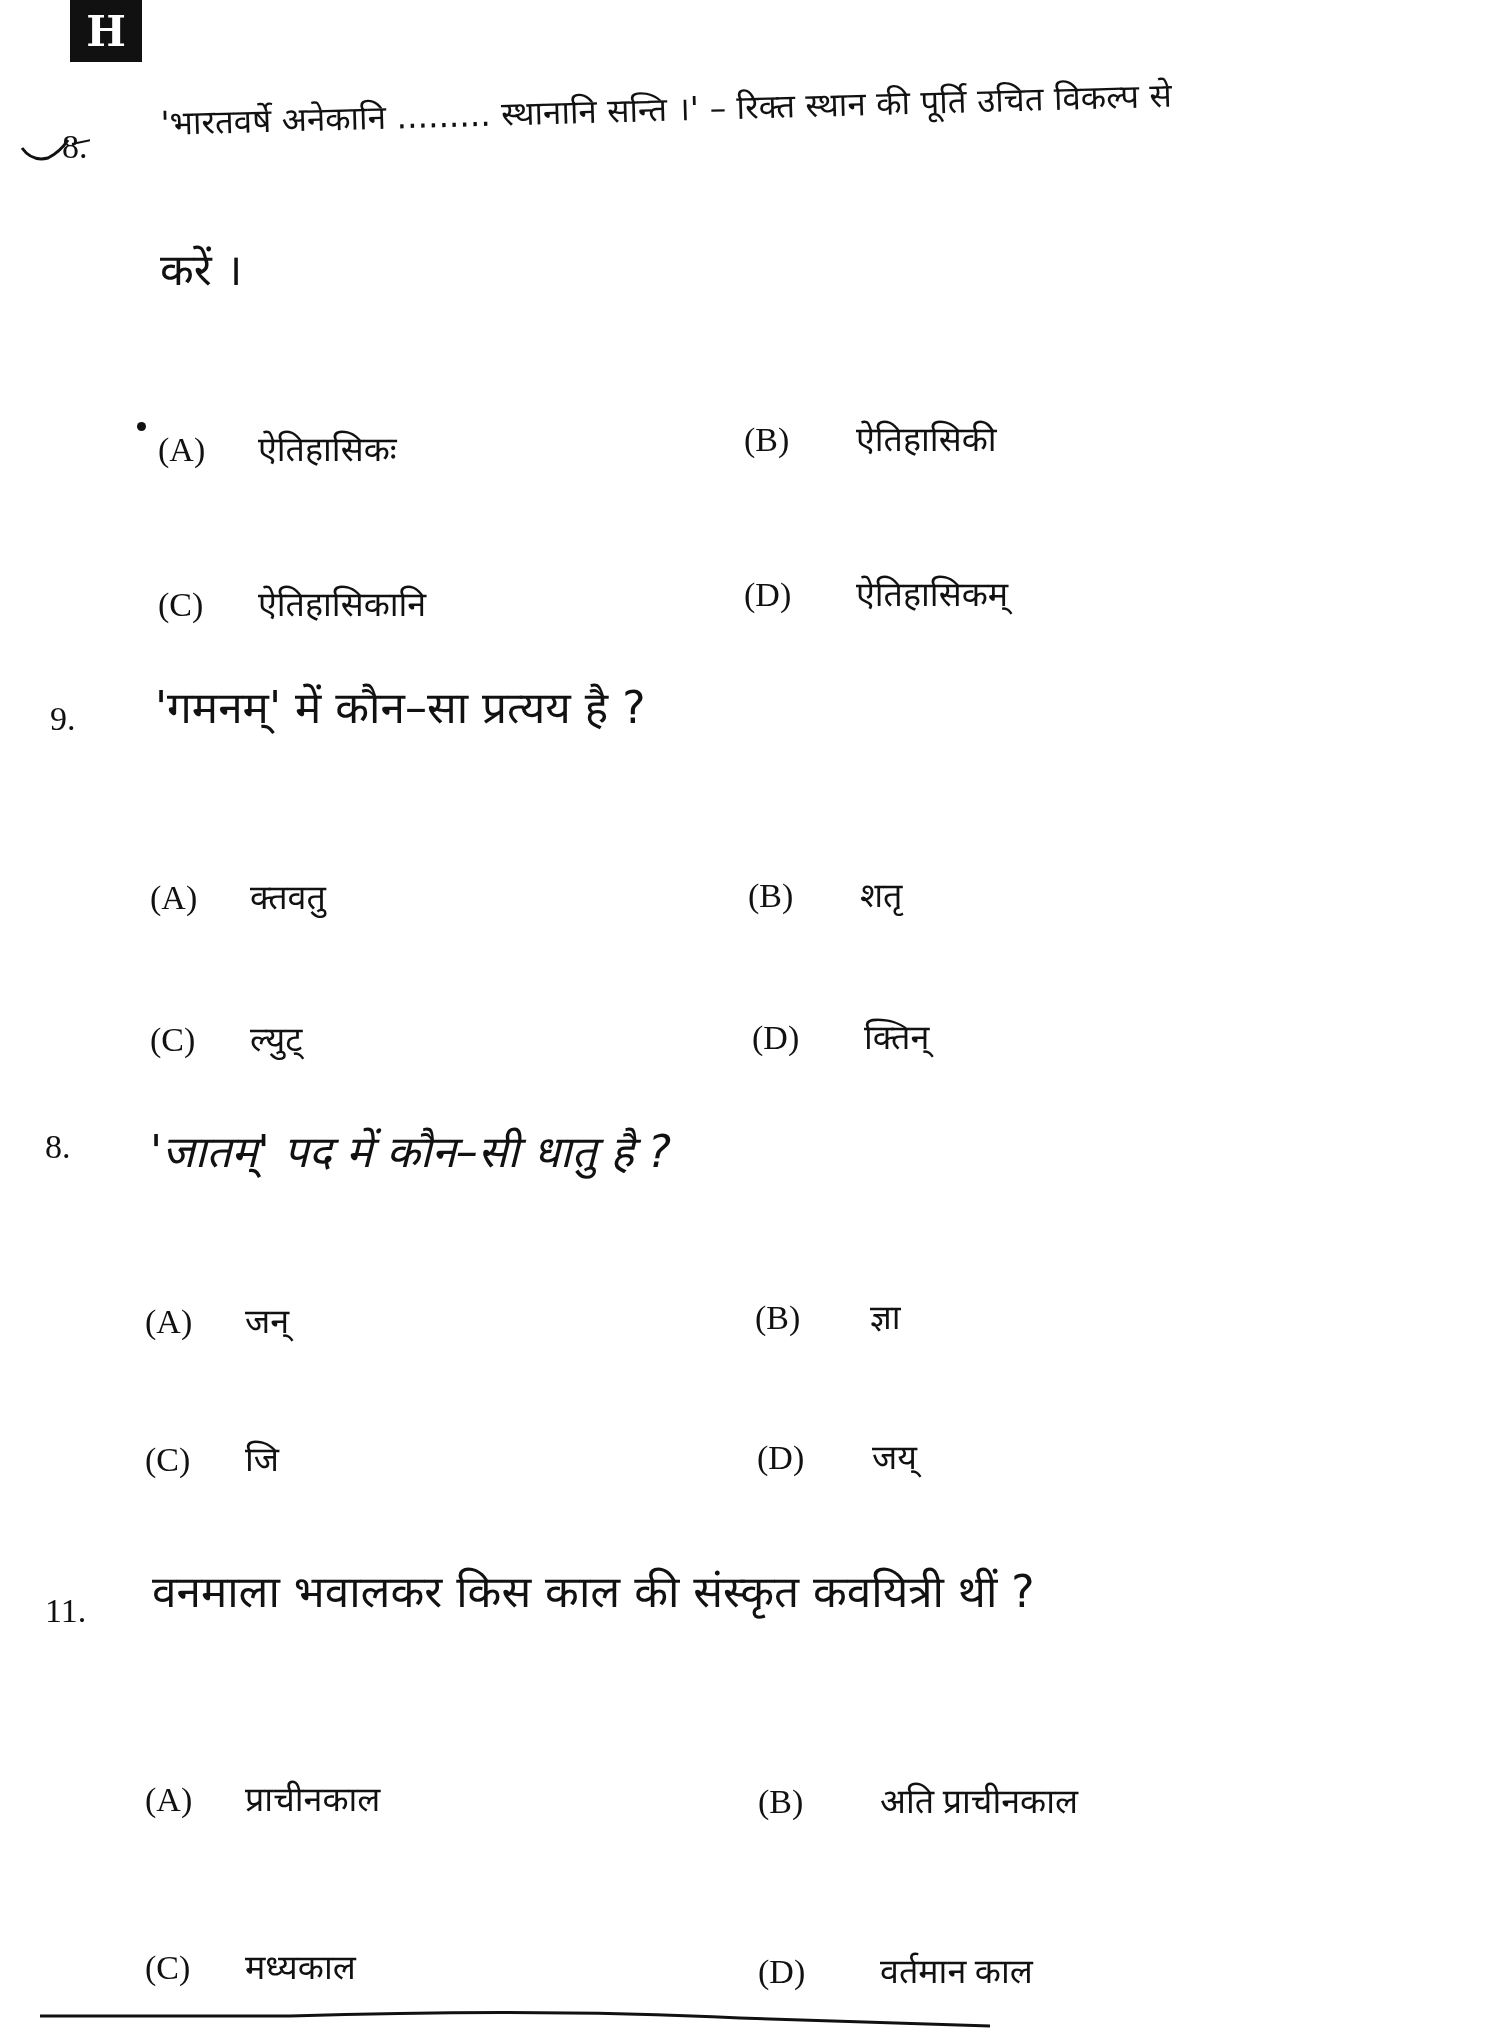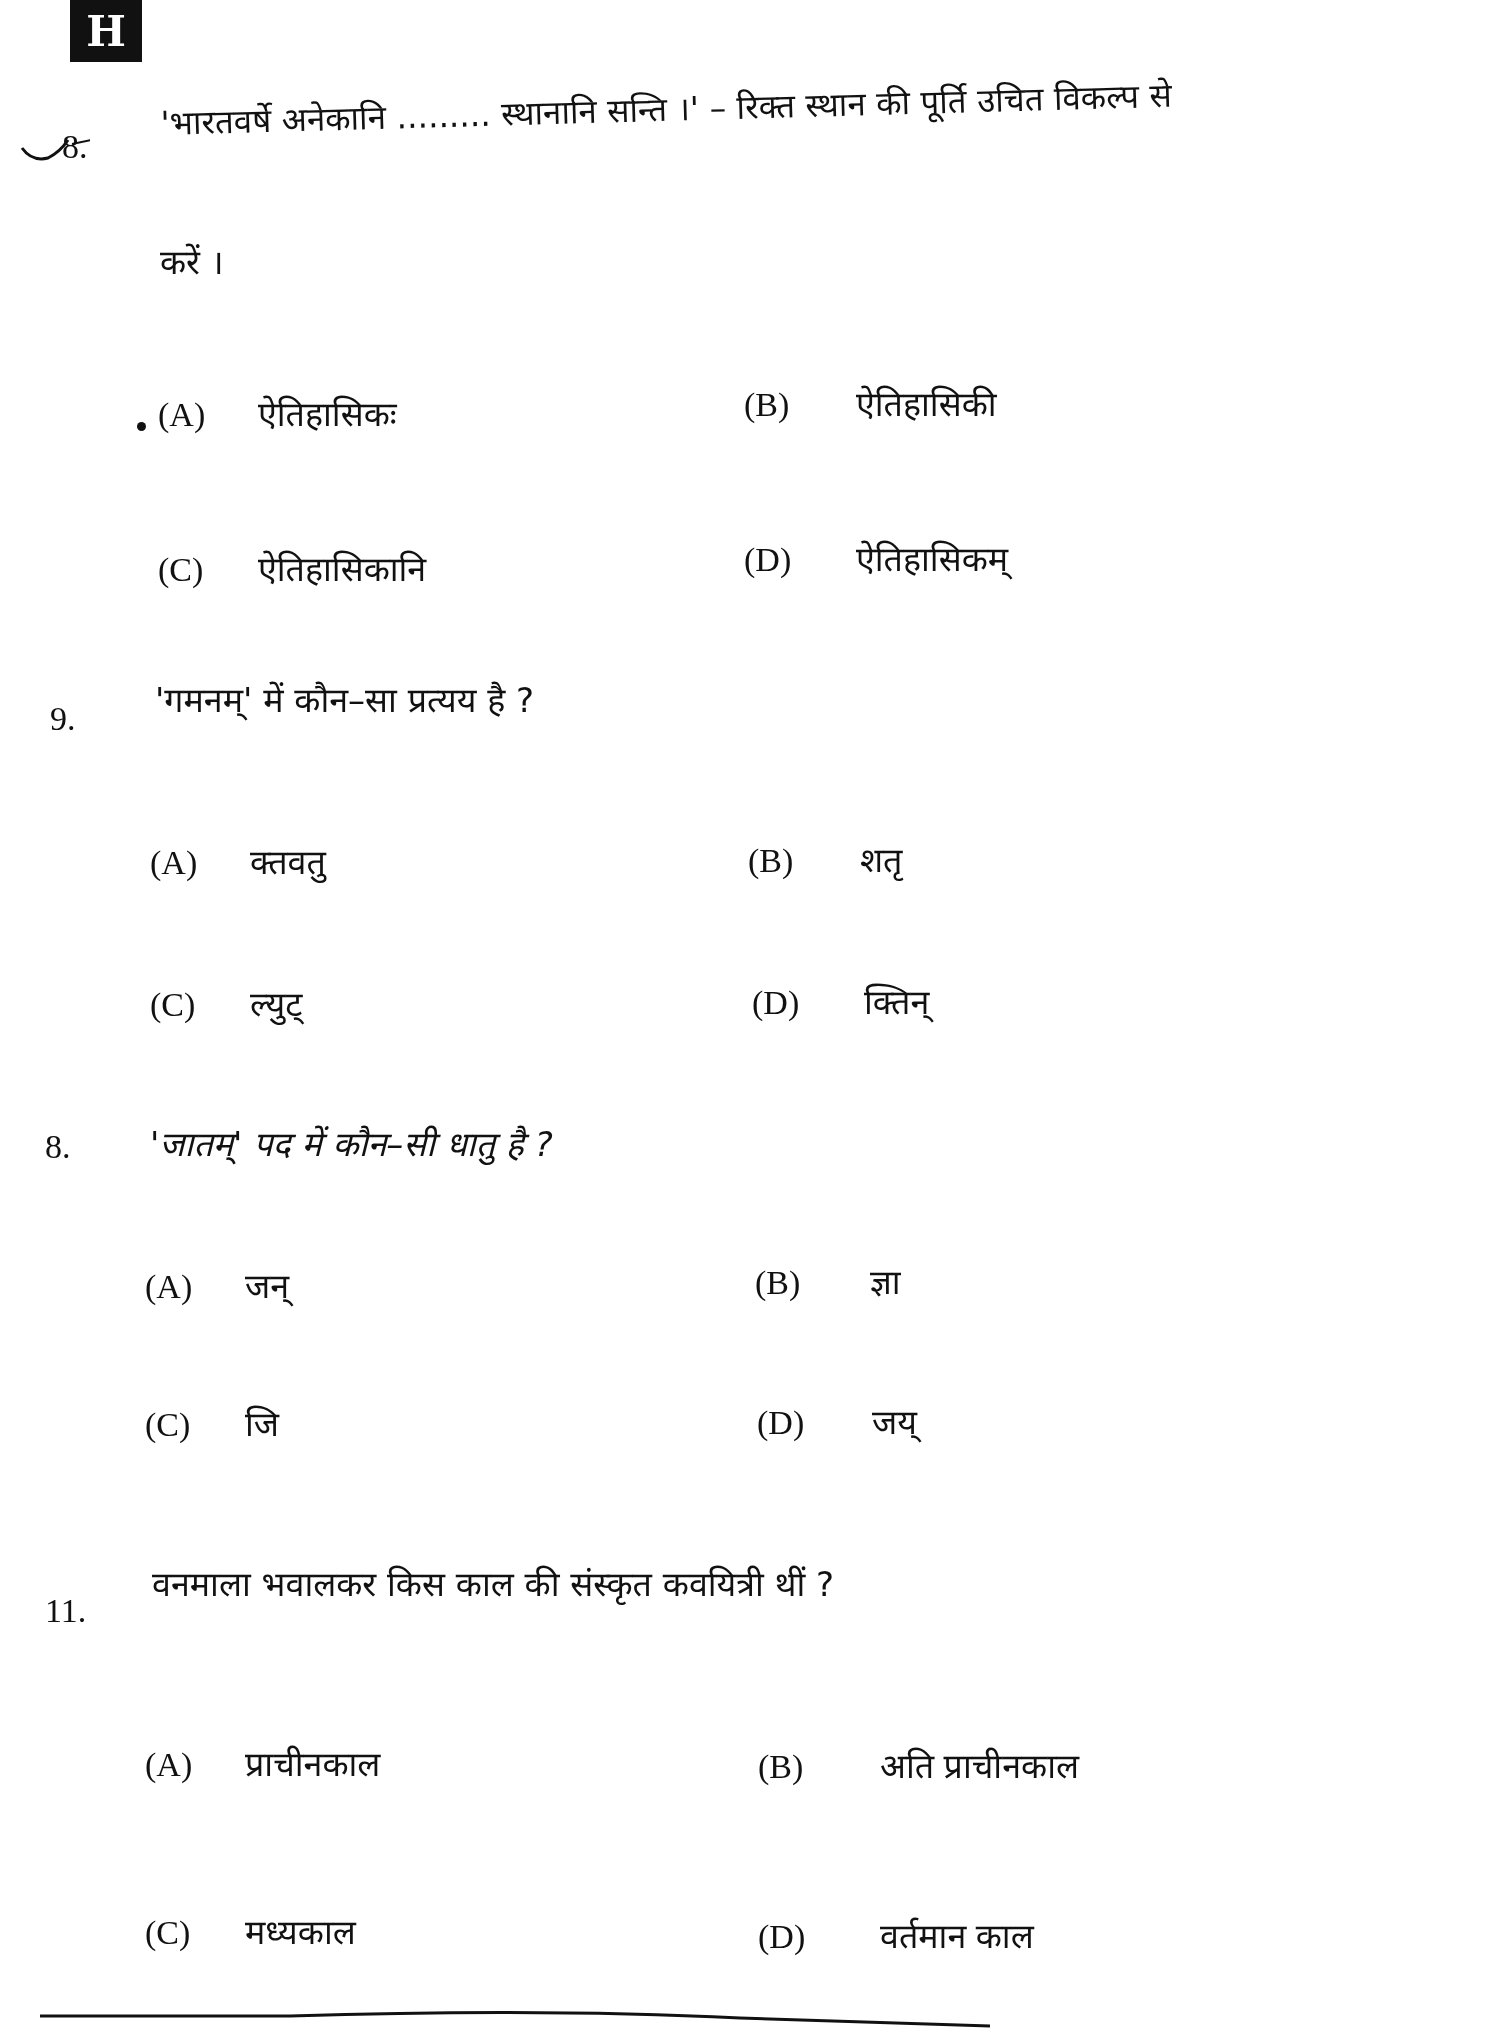--- a/index.html
+++ b/index.html
@@ -6,24 +6,24 @@
   body {
     width: 1505px; height: 2034px; background: #ffffff; position: relative; overflow: hidden;
     font-family: "Liberation Serif", "DejaVu Serif", serif; color: #111;
   }
   .set-box {
     position: absolute; left: 70px; top: 0; width: 72px; height: 62px;
     background: #111; color: #fff; font-family: "DejaVu Serif", serif; font-weight: bold;
     font-size: 42px; display: flex; align-items: center; justify-content: center;
   }
   .q-num { position: absolute; font-size: 34px; }
-  .q-text { position: absolute; font-family: "DejaVu Sans", sans-serif; font-size: 34px; white-space: nowrap; }
+  .q-text { position: absolute; font-family: "DejaVu Sans", sans-serif; font-size: 44px; white-space: nowrap; }
   .opt { position: absolute; display: flex; align-items: baseline; }
   .opt-label { font-size: 34px; width: 100px; display: inline-block; }
-  .opt-text { font-family: Liberation Sans, sans-serif; font-size: 34px; white-space: nowrap; }
+  .opt-text { font-family: Liberation Serif, serif; font-size: 34px; white-space: nowrap; margin-top: 35px; }
   .tick-mark { position: absolute; left: 20px; top: 128px; width: 70px; height: 40px; }
   .dot { position: absolute; width: 9px; height: 9px; border-radius: 50%; background: #111; }
   .footer-line { position: absolute; left: 40px; top: 2016px; width: 950px; height: 4px; }
 </style>
 </head>
 <body>
 
 <div class="set-box">H</div>
 
 <svg class="tick-mark" viewBox="0 0 70 40">

